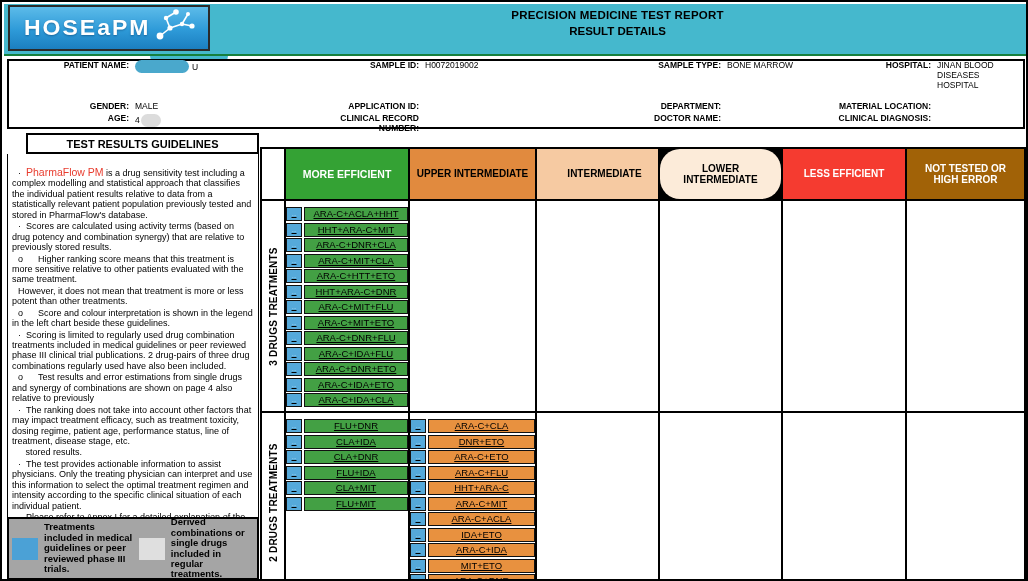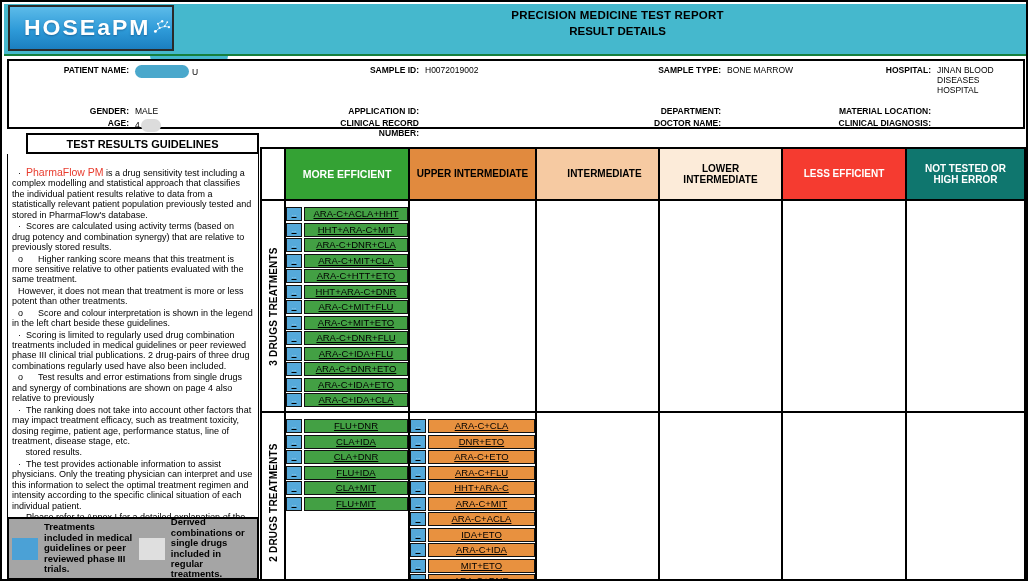--- a/index.html
+++ b/index.html
@@ -8,21 +8,21 @@
   #page {
     position:relative; width:1028px; height:581px; background:#fff;
     border:2px solid #000; overflow:hidden;
   }
   
   .banner {
     position:absolute; left:2px; top:2px; width:1022px; height:52px;
     background:#45b8cd; border-bottom:2px solid #15803d;
   }
   .logo {
-    position:absolute; left:6px; top:3px; width:166px; height:46px;
+    position:absolute; left:6px; top:3px; width:202px; height:46px;
     background:linear-gradient(180deg,#5cbbe9 0%,#2e9ad8 55%,#1b7fc0 100%);
     border:2px solid #2a2a2a; display:flex; align-items:center; padding-left:14px;
   }
   .logo-text {
     color:#fff; font-weight:bold; font-size:23px; letter-spacing:2px;
     transform:scaleY(0.92); text-shadow:0 1px 2px rgba(0,40,80,.4);
   }
   .logo svg { margin-left:2px; }
   .logo-tab {
     position:absolute; left:148px; top:54px; width:78px; height:7px;
@@ -33,21 +33,21 @@
     color:#000; font-weight:bold;
   }
   .banner-titles .t1 { font-size:11.5px; letter-spacing:.2px; }
   .banner-titles .t2 { font-size:11.5px; margin-top:4px; }
   
   .patient-box {
     position:absolute; left:5px; top:57px; width:1018px; height:70px;
     border:2px solid #000; background:#fff;
     display:grid;
     grid-template-columns:124px 168px 122px 106px 196px 110px 100px 1fr;
-    grid-auto-rows:min-content; padding-top:5px; row-gap:2px;
+    grid-auto-rows:min-content; row-gap:2px;
   }
   .patient-box .lab {
     font-weight:bold; font-size:8.5px; text-align:right; padding-right:4px;
     line-height:1.15; white-space:pre-line;
   }
   .patient-box .val { font-size:8.5px; padding-left:2px; line-height:1.15; position:relative; }
   .patient-box .r1 { margin-bottom:10px; }
   .redact-blue {
     display:inline-block; width:54px; height:13px; background:#4aa8cc;
     border-radius:8px; vertical-align:middle; margin-right:3px; position:relative; top:-1px;
@@ -92,23 +92,23 @@
     grid-template-rows:50px 210px 1fr; gap:2px;
   }
   .cell { background:#fff; position:relative; overflow:hidden; }
   .hdr {
     display:flex; align-items:center; justify-content:center; text-align:center;
     font-weight:bold; font-size:10px; line-height:1.15; padding:0 6px;
   }
   .hdr.green { background:#34a234; color:#fff; font-size:10.5px; }
   .hdr.orange { background:#e18a3e; color:#000; }
   .hdr.peach { background:#f6caa2; color:#000;padding-left:20px; }
-  .hdr.lightpeach { background:#fcebd9; color:#000; }
+  .hdr.lightpeach { background:#fcebd9; color:#000;border-radius:20px; }
   .hdr.red { background:#f53b30; color:#fff; }
-  .hdr.gray { background:#0f766e; color:#fff; }
+  .hdr.gray { background:#a16207; color:#fff; }
   .band-label {
     display:flex; align-items:center; justify-content:center;
   }
   .band-label span {
     transform:rotate(-90deg); white-space:nowrap; font-weight:bold; font-size:10px;
     letter-spacing:.2px;
   }
   .mini-col { padding-top:6px;text-decoration:underline; }
   .mini-row { display:flex; height:14px; margin-bottom:1.5px; }
   .chip {

